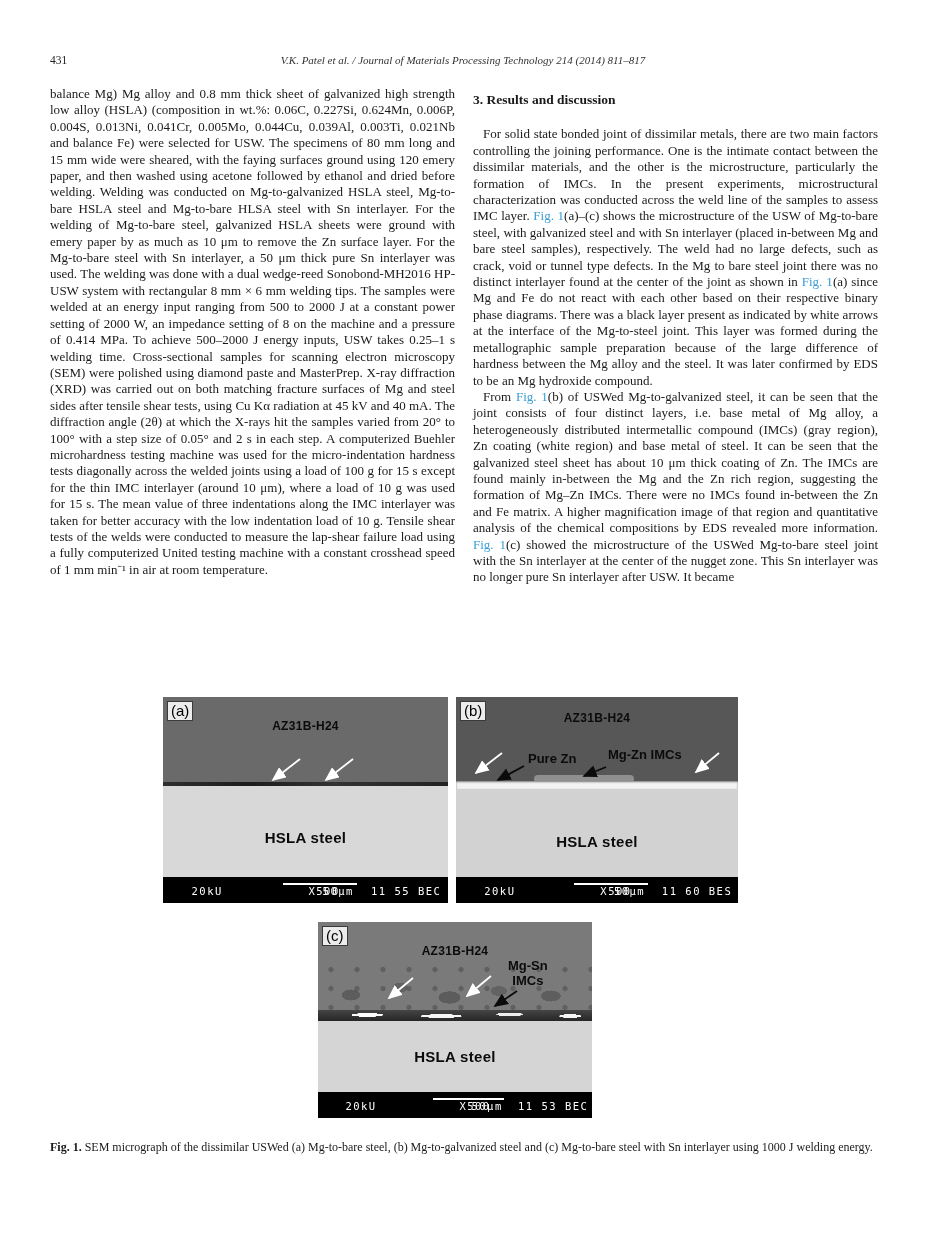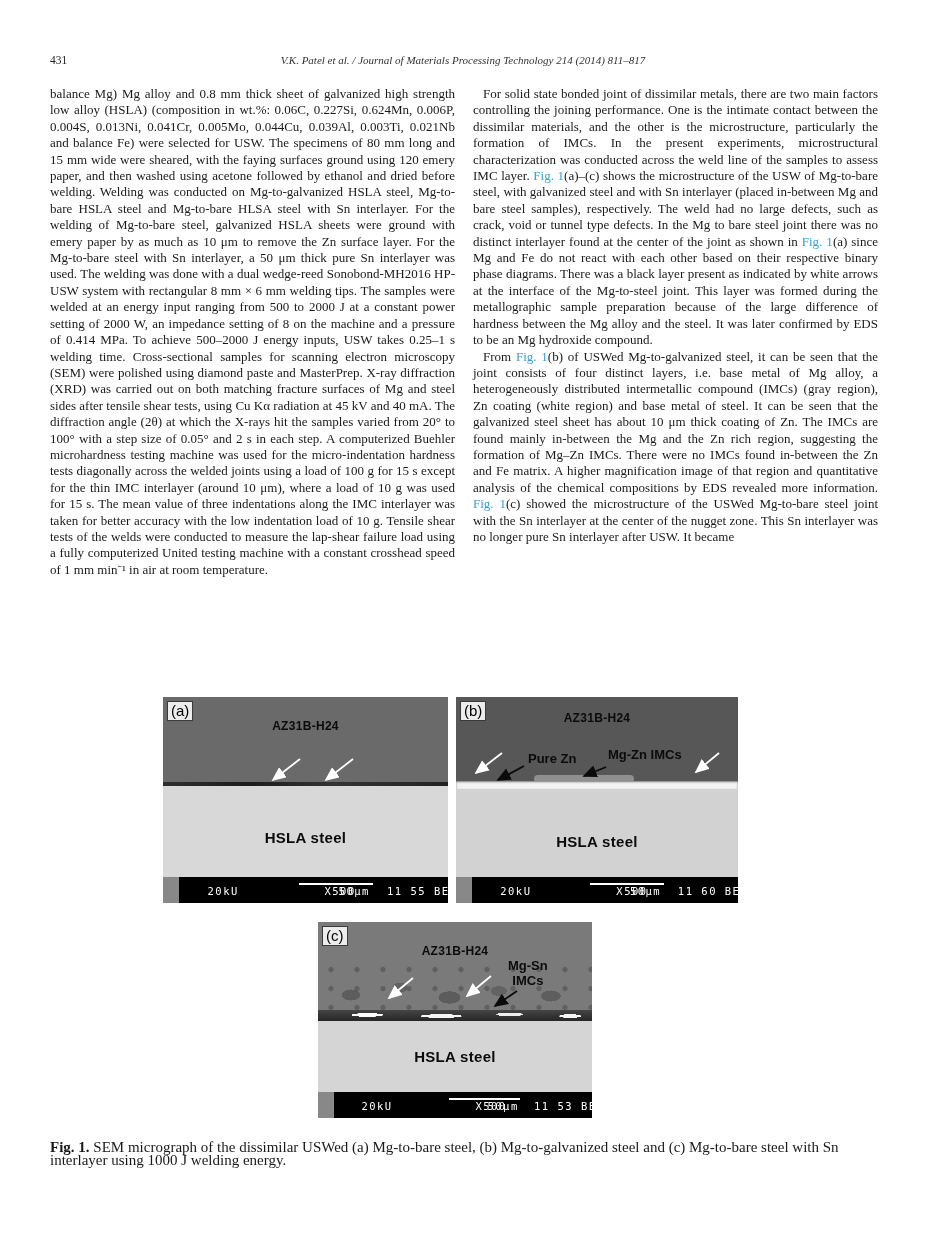--- a/index.html
+++ b/index.html
@@ -71,47 +71,48 @@
   .a-alloy{top:22px;left:0;width:100%;text-align:center;}
   .a-steel{top:132px;left:0;width:100%;text-align:center;}
   .b-alloy{top:14px;left:0;width:100%;text-align:center;}
   .b-steel{top:136px;left:0;width:100%;text-align:center;}
   .b-purezn{top:54px;left:72px;}
   .b-mgzn{top:50px;left:152px;}
   .c-alloy{top:22px;left:0;width:100%;text-align:center;}
   .c-steel{top:126px;left:0;width:100%;text-align:center;}
   .c-mgsn{top:36px;left:190px;text-align:center;}
   
-  .infobar{position:absolute;left:16px;width:100%;height:26px;background:#000;}
+  .infobar{position:absolute;left:0;width:100%;height:26px;background:#000;}
   .bar-a,.bar-b{top:180px;}
   .bar-c{top:170px;}
   .infobar span{position:absolute;color:#fff;font-family:"DejaVu Sans Mono",monospace;
     font-size:10.5px;letter-spacing:1.5px;top:8px;}
   .kv{left:10%;}
   .mag{left:37%;margin-left:40px;}
   .scale{left:56%;}
   .sid{left:73%;}
   .scalebar{position:absolute;top:6px;left:42%;width:26%;height:2px;background:#fff;}
   .arrow-svg{position:absolute;left:0;top:0;pointer-events:none;}
   
-  .caption{position:absolute;top:1141px;left:50px;width:828px;font-size:15px;
+  .caption{position:absolute;top:1141px;left:50px;width:828px;font-size:12px;
     color:#1a1a1a;text-align:left;line-height:13px;}
   .caption .b{font-weight:bold;}
 </style>
 </head>
 <body>
 
 <div class="pagenum">431</div>
 <div class="runhead">V.K. Patel et al. / Journal of Materials Processing Technology 214 (2014) 811–817</div>
 
 <div class="columns">
   <div class="col">
     <p class="para">balance Mg) Mg alloy and 0.8 mm thick sheet of galvanized high strength low alloy (HSLA) (composition in wt.%: 0.06C, 0.227Si, 0.624Mn, 0.006P, 0.004S, 0.013Ni, 0.041Cr, 0.005Mo, 0.044Cu, 0.039Al, 0.003Ti, 0.021Nb and balance Fe) were selected for USW. The specimens of 80 mm long and 15 mm wide were sheared, with the faying surfaces ground using 120 emery paper, and then washed using acetone followed by ethanol and dried before welding. Welding was conducted on Mg-to-galvanized HSLA steel, Mg-to-bare HSLA steel and Mg-to-bare HLSA steel with Sn interlayer. For the welding of Mg-to-bare steel, galvanized HSLA sheets were ground with emery paper by as much as 10 μm to remove the Zn surface layer. For the Mg-to-bare steel with Sn interlayer, a 50 μm thick pure Sn interlayer was used. The welding was done with a dual wedge-reed Sonobond-MH2016 HP-USW system with rectangular 8 mm × 6 mm welding tips. The samples were welded at an energy input ranging from 500 to 2000 J at a constant power setting of 2000 W, an impedance setting of 8 on the machine and a pressure of 0.414 MPa. To achieve 500–2000 J energy inputs, USW takes 0.25–1 s welding time. Cross-sectional samples for scanning electron microscopy (SEM) were polished using diamond paste and MasterPrep. X-ray diffraction (XRD) was carried out on both matching fracture surfaces of Mg and steel sides after tensile shear tests, using Cu Kα radiation at 45 kV and 40 mA. The diffraction angle (2θ) at which the X-rays hit the samples varied from 20° to 100° with a step size of 0.05° and 2 s in each step. A computerized Buehler microhardness testing machine was used for the micro-indentation hardness tests diagonally across the welded joints using a load of 100 g for 15 s except for the thin IMC interlayer (around 10 μm), where a load of 10 g was used for 15 s. The mean value of three indentations along the IMC interlayer was taken for better accuracy with the low indentation load of 10 g. Tensile shear tests of the welds were conducted to measure the lap-shear failure load using a fully computerized United testing machine with a constant crosshead speed of 1 mm min⁻¹ in air at room temperature.</p>
   </div>
   <div class="col">
+    <h2 class="sec">3.  Results and discussion</h2>
     <p class="para indent"><span>For solid state bonded joint of dissimilar metals, there are two main factors controlling the joining performance. One is the intimate contact between the dissimilar materials, and the other is the microstructure, particularly the formation of IMCs. In the present experiments, microstructural characterization was conducted across the weld line of the samples to assess IMC layer. </span><a class="figlink">Fig. 1</a><span>(a)–(c) shows the microstructure of the USW of Mg-to-bare steel, with galvanized steel and with Sn interlayer (placed in-between Mg and bare steel samples), respectively. The weld had no large defects, such as crack, void or tunnel type defects. In the Mg to bare steel joint there was no distinct interlayer found at the center of the joint as shown in </span><a class="figlink">Fig. 1</a><span>(a) since Mg and Fe do not react with each other based on their respective binary phase diagrams. There was a black layer present as indicated by white arrows at the interface of the Mg-to-steel joint. This layer was formed during the metallographic sample preparation because of the large difference of hardness between the Mg alloy and the steel. It was later confirmed by EDS to be an Mg hydroxide compound.</span></p>
     <p class="para indent"><span>From </span><a class="figlink">Fig. 1</a><span>(b) of USWed Mg-to-galvanized steel, it can be seen that the joint consists of four distinct layers, i.e. base metal of Mg alloy, a heterogeneously distributed intermetallic compound (IMCs) (gray region), Zn coating (white region) and base metal of steel. It can be seen that the galvanized steel sheet has about 10 μm thick coating of Zn. The IMCs are found mainly in-between the Mg and the Zn rich region, suggesting the formation of Mg–Zn IMCs. There were no IMCs found in-between the Zn and Fe matrix. A higher magnification image of that region and quantitative analysis of the chemical compositions by EDS revealed more information. </span><a class="figlink">Fig. 1</a><span>(c) showed the microstructure of the USWed Mg-to-bare steel joint with the Sn interlayer at the center of the nugget zone. This Sn interlayer was no longer pure Sn interlayer after USW. It became</span></p>
   </div>
 </div>
 
 <div class="figures">
 
   <div class="sem sem-a">
     <div class="region a-top speck"></div>
     <div class="region a-line"></div>

